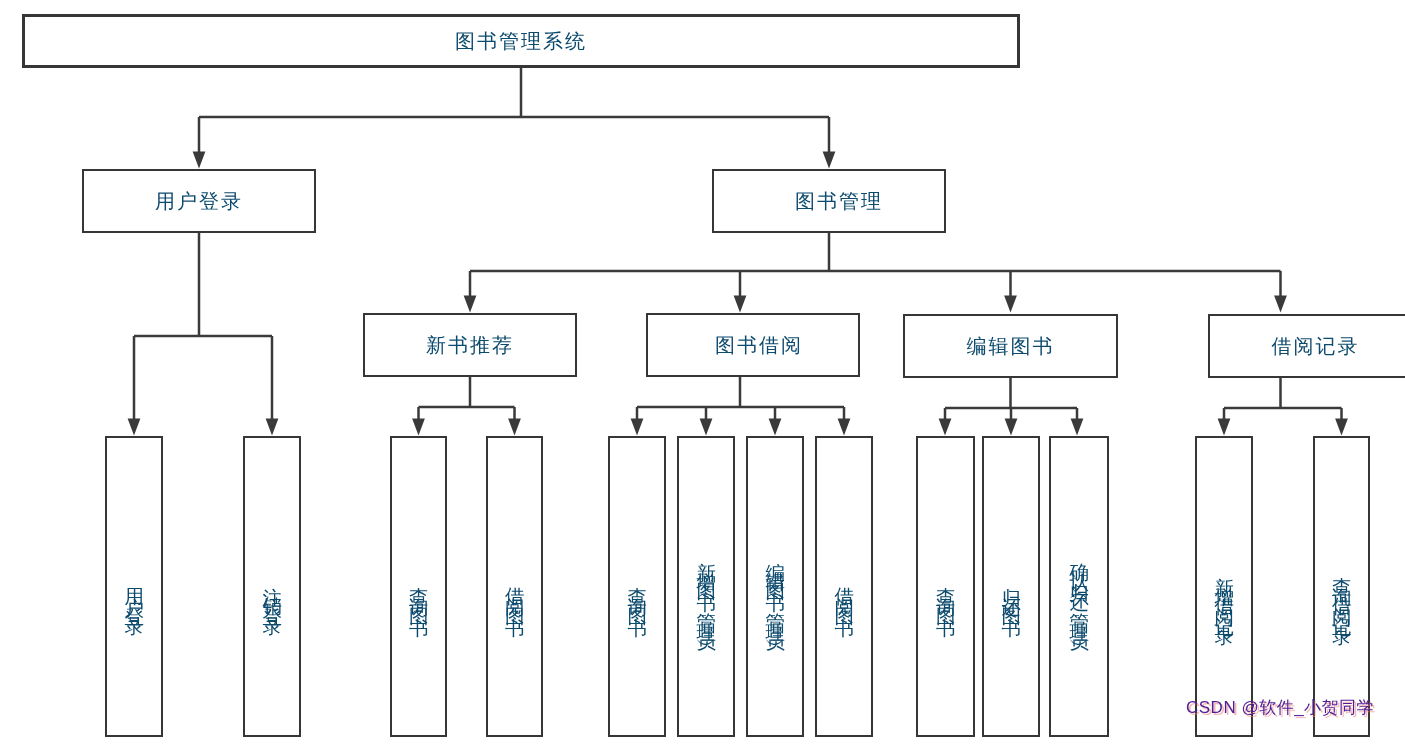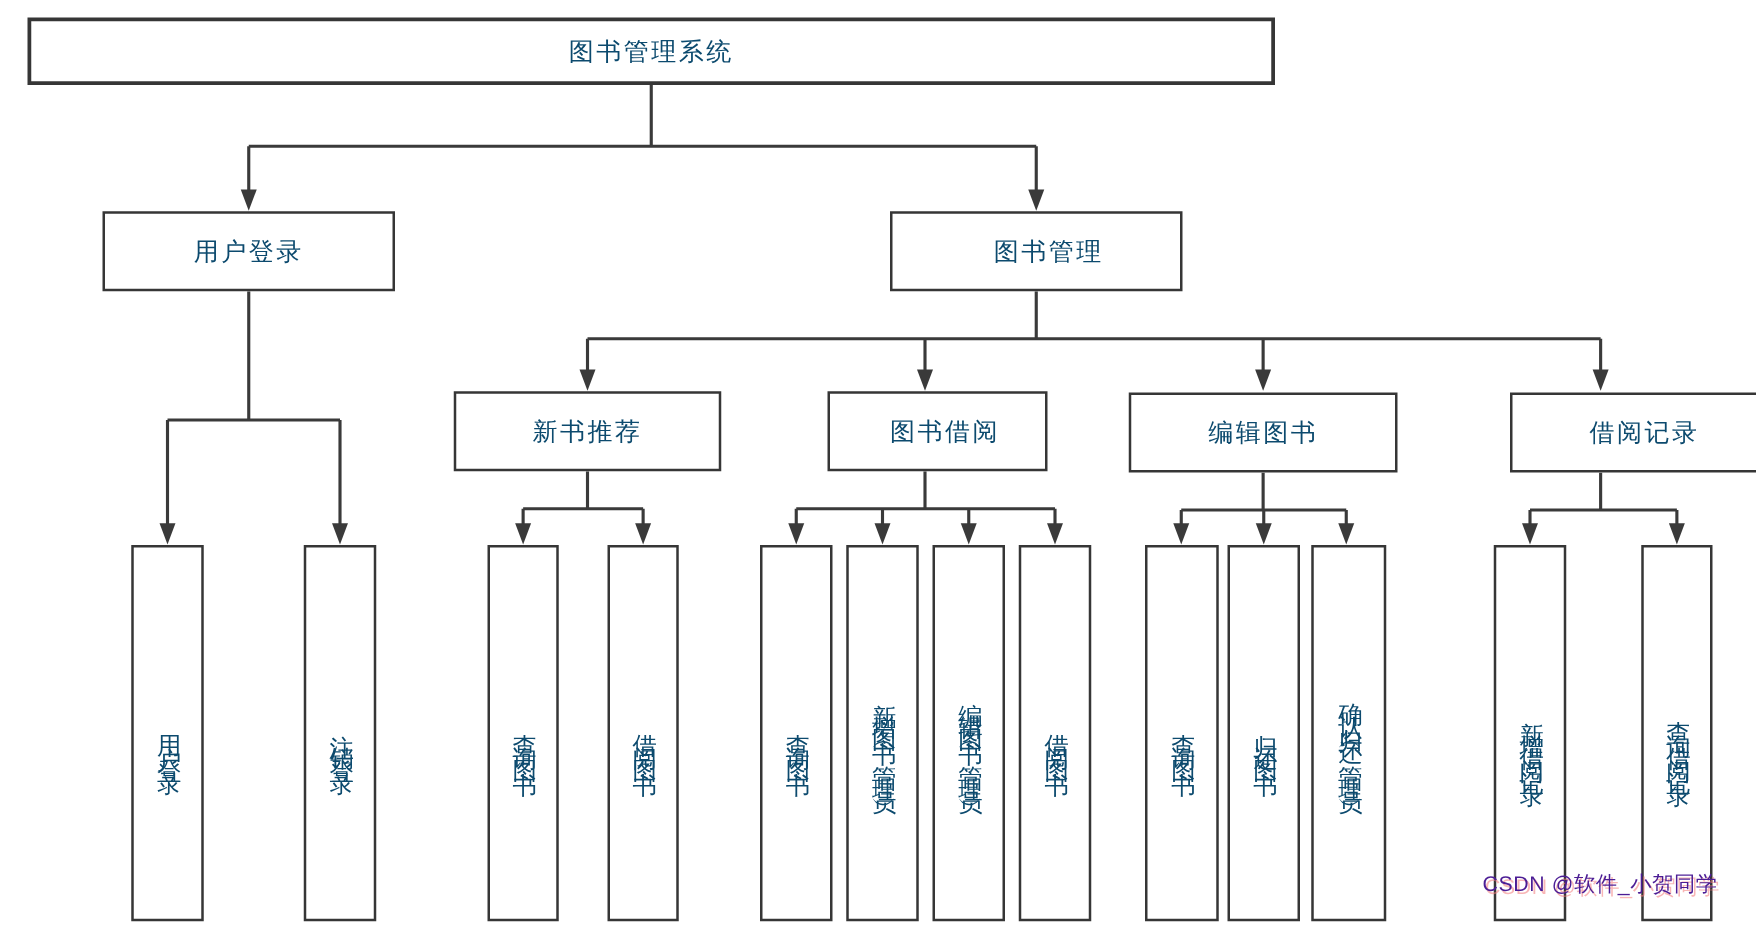--- a/index.html
+++ b/index.html
@@ -70,21 +70,21 @@
   <div class="node" style="left:82px;top:169px;width:234px;height:64px;">
     <span class="hlabel">用户登录</span>
   </div>
   <div class="node" style="left:712px;top:169px;width:234px;height:64px;padding-left:20px;">
     <span class="hlabel">图书管理</span>
   </div>
 
   <div class="node" style="left:363px;top:313px;width:214px;height:64px;">
     <span class="hlabel">新书推荐</span>
   </div>
-  <div class="node" style="left:662px;top:313px;width:176px;height:64px;padding-left:12px;">
+  <div class="node" style="left:646px;top:313px;width:214px;height:64px;padding-left:12px;">
     <span class="hlabel">图书借阅</span>
   </div>
   <div class="node" style="left:903px;top:314px;width:215px;height:64px;">
     <span class="hlabel">编辑图书</span>
   </div>
   <div class="node" style="left:1208px;top:314px;width:215px;height:64px;">
     <span class="hlabel">借阅记录</span>
   </div>
 
   <div class="node vnode" style="left:105px;top:436px;width:58px;height:301px;">

